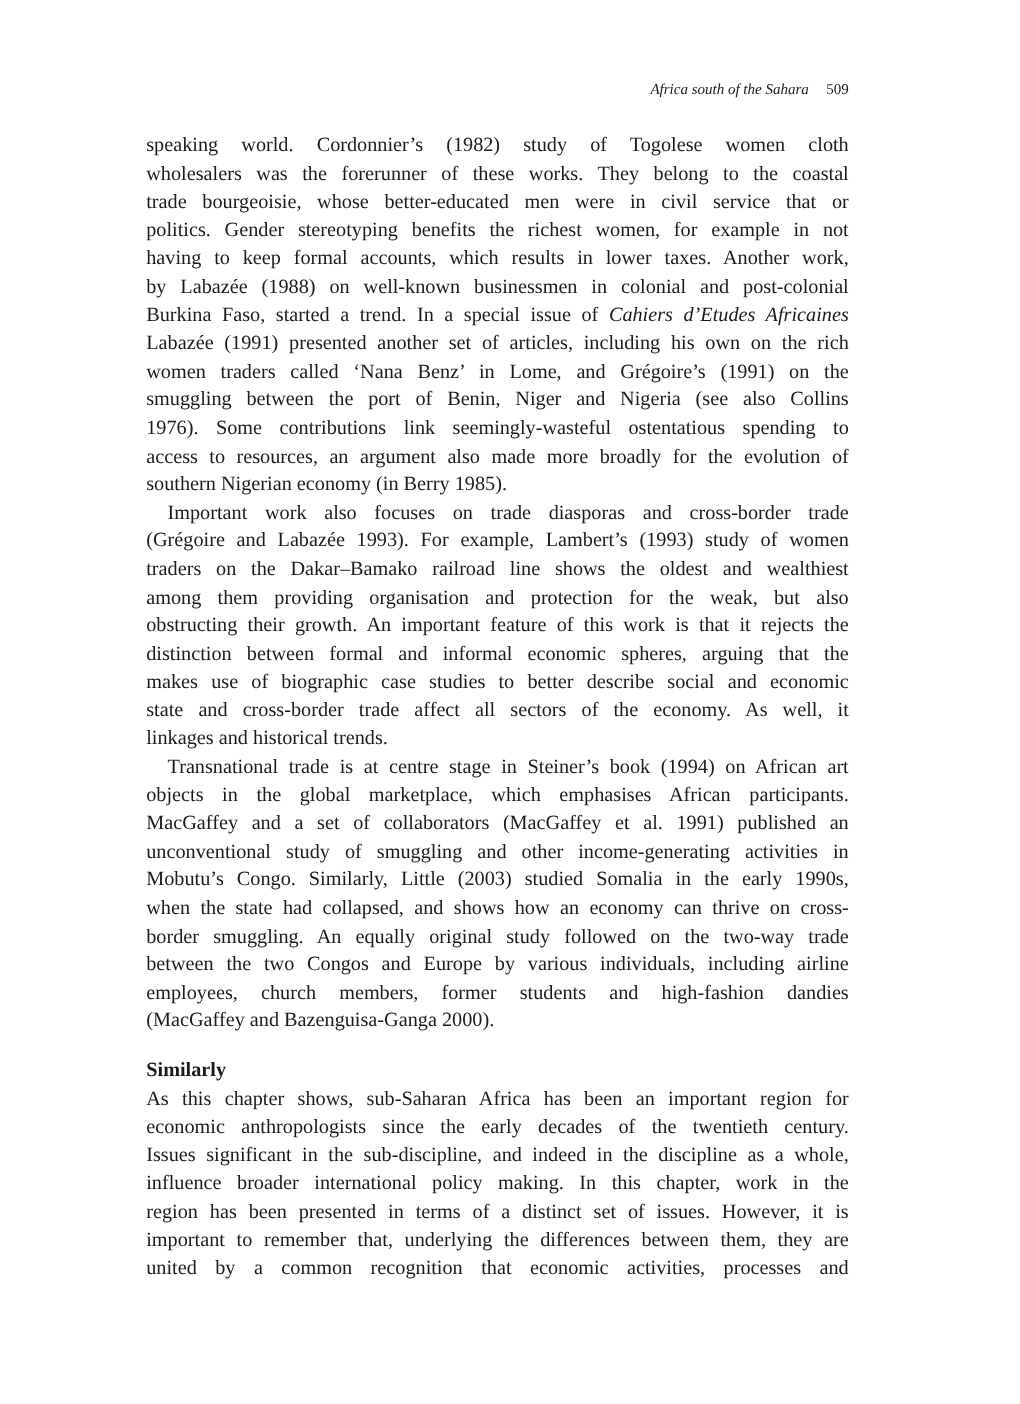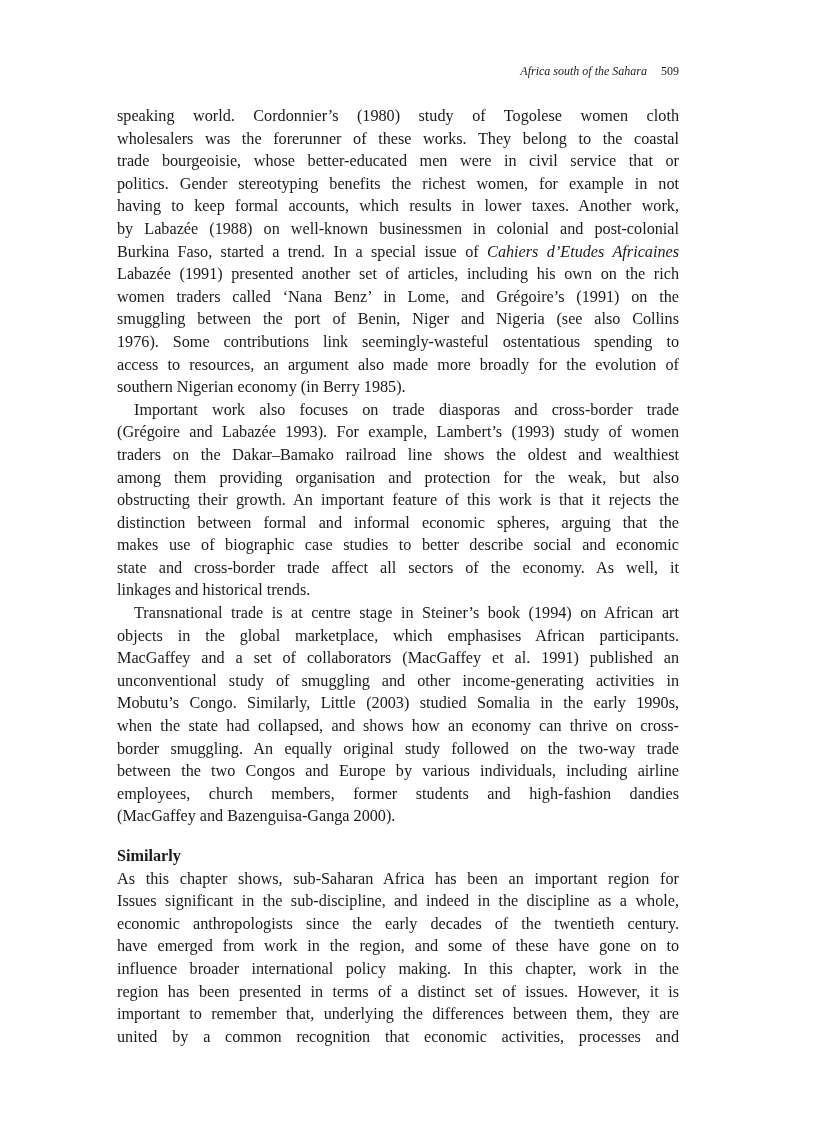--- a/index.html
+++ b/index.html
@@ -21,21 +21,21 @@
 </head>
 <body>
 
 <div class="header">
   <span class="title">Africa south of the Sahara</span><span class="pnum">509</span>
 </div>
 
 <div class="body">
 
   <div>
-    <span class="line">speaking world. Cordonnier’s (1980) study of Togolese women cloth</span>
+    <span class="line">speaking world. Cordonnier’s (1982) study of Togolese women cloth</span>
     <span class="line">wholesalers was the forerunner of these works. They belong to the coastal</span>
     <span class="line">trade bourgeoisie, whose better-educated men were in civil service that or</span>
     <span class="line">politics. Gender stereotyping benefits the richest women, for example in not</span>
     <span class="line">having to keep formal accounts, which results in lower taxes. Another work,</span>
     <span class="line">by Labazée (1988) on well-known businessmen in colonial and post-colonial</span>
     <span class="line"><span>Burkina Faso, started a trend. In a special issue of </span><i>Cahiers d’Etudes Africaines</i></span>
     <span class="line">Labazée (1991) presented another set of articles, including his own on the rich</span>
     <span class="line">women traders called ‘Nana Benz’ in Lome, and Grégoire’s (1991) on the</span>
     <span class="line">smuggling between the port of Benin, Niger and Nigeria (see also Collins</span>
     <span class="line">1976). Some contributions link seemingly-wasteful ostentatious spending to</span>
@@ -66,21 +66,20 @@
     <span class="line">between the two Congos and Europe by various individuals, including airline</span>
     <span class="line">employees, church members, former students and high-fashion dandies</span>
     <span class="line last">(MacGaffey and Bazenguisa-Ganga 2000).</span>
   </div>
 
   <span class="gap"></span>
 
   <div>
     <span class="line heading">Similarly</span>
     <span class="line">As this chapter shows, sub-Saharan Africa has been an important region for</span>
+    <span class="line">economic anthropologists since the early decades of the twentieth century.</span>
     <span class="line">Issues significant in the sub-discipline, and indeed in the discipline as a whole,</span>
-    <span class="line">economic anthropologists since the early decades of the twentieth century.</span>
-    <span class="line">have emerged from work in the region, and some of these have gone on to</span>
     <span class="line">influence broader international policy making. In this chapter, work in the</span>
     <span class="line">region has been presented in terms of a distinct set of issues. However, it is</span>
     <span class="line">important to remember that, underlying the differences between them, they are</span>
     <span class="line">united by a common recognition that economic activities, processes and</span>
   </div>
 </div>
 
 </body></html>

